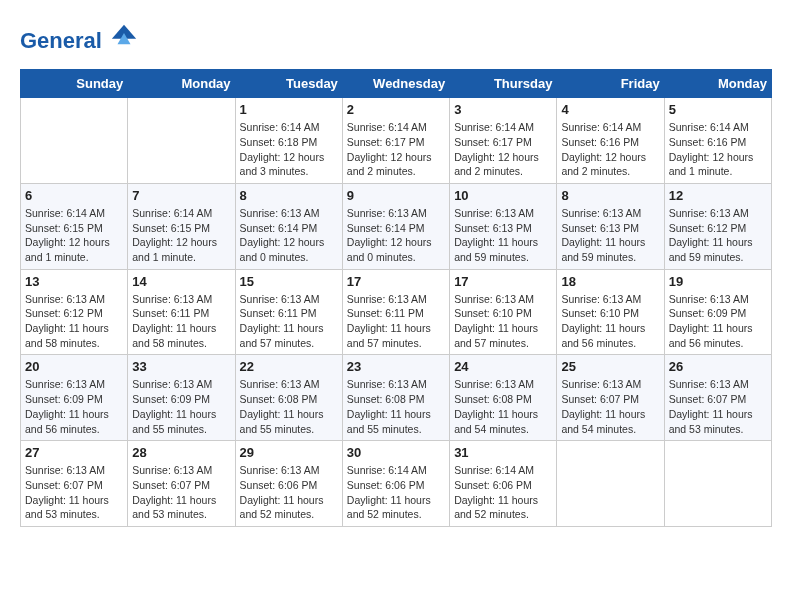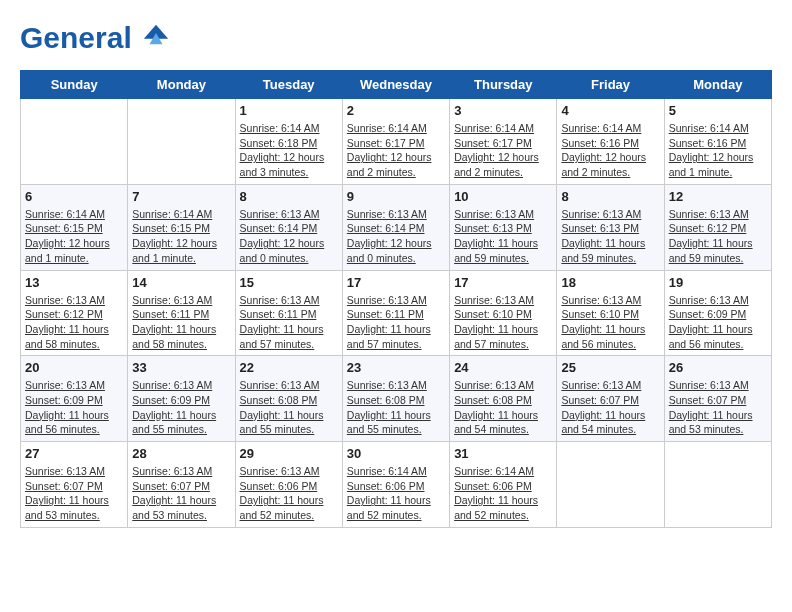--- a/index.html
+++ b/index.html
@@ -14,21 +14,21 @@
       display: flex;
       justify-content: space-between;
       align-items: flex-start;
       margin-bottom: 16px;
     }
     .logo {
       display: flex;
       align-items: center;
     }
     .logo-text {
-      font-size: 30px;
+      font-size: 22px;
       font-weight: bold;
       color: #333;
       line-height: 1.1;
     }
     .logo-text span {
       color: #1a5ba8;
     }
     .logo-icon {
       width: 28px;
       height: 28px;
@@ -48,21 +48,21 @@
     }
     .calendar {
       width: 100%;
       border-collapse: collapse;
       font-size: 11px;
     }
     .calendar th {
       background-color: #1a5ba8;
       color: #fff;
       padding: 6px 4px;
-      text-align: center;
+      text-align: right;
       font-size: 13px;
       font-weight: bold;
       border: 1px solid #1a5ba8;
     }
     .calendar td {
       border: 1px solid #ccc;
       vertical-align: top;
       padding: 4px;
       width: calc(100% / 7);
       min-height: 80px;
@@ -74,21 +74,20 @@
     .day-number {
       font-size: 13px;
       font-weight: bold;
       margin-bottom: 3px;
       color: #222;
     }
     .day-info {
       color: #333;
       font-size: 10.5px;
       line-height: 1.4;
-      text-decoration: underline;
     }
     .empty-cell {
       background: #fff !important;
     }
   </style>
 </head>
 <body>
 
 <div class="header">
   <div class="logo">

